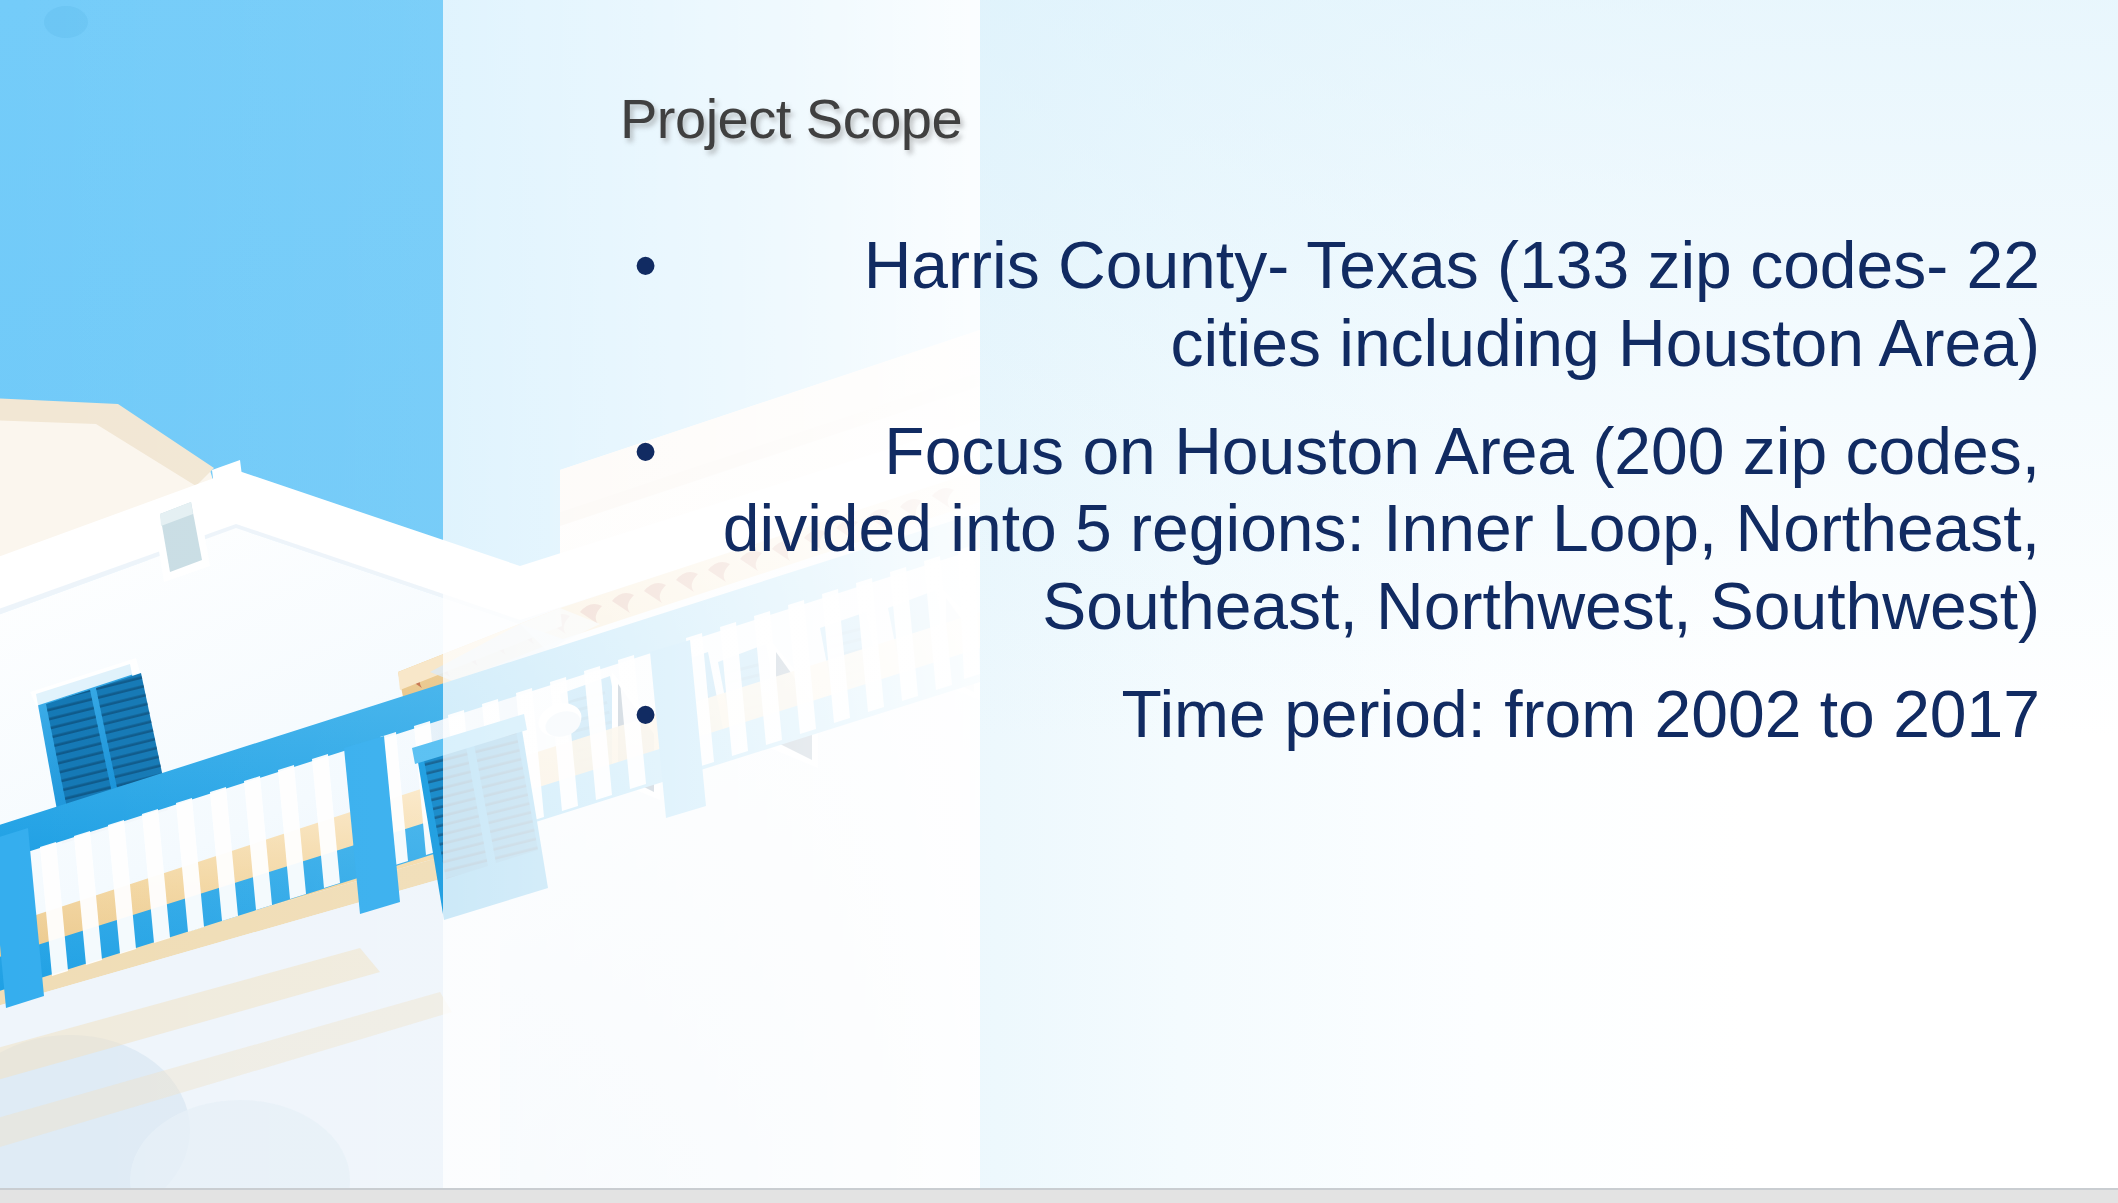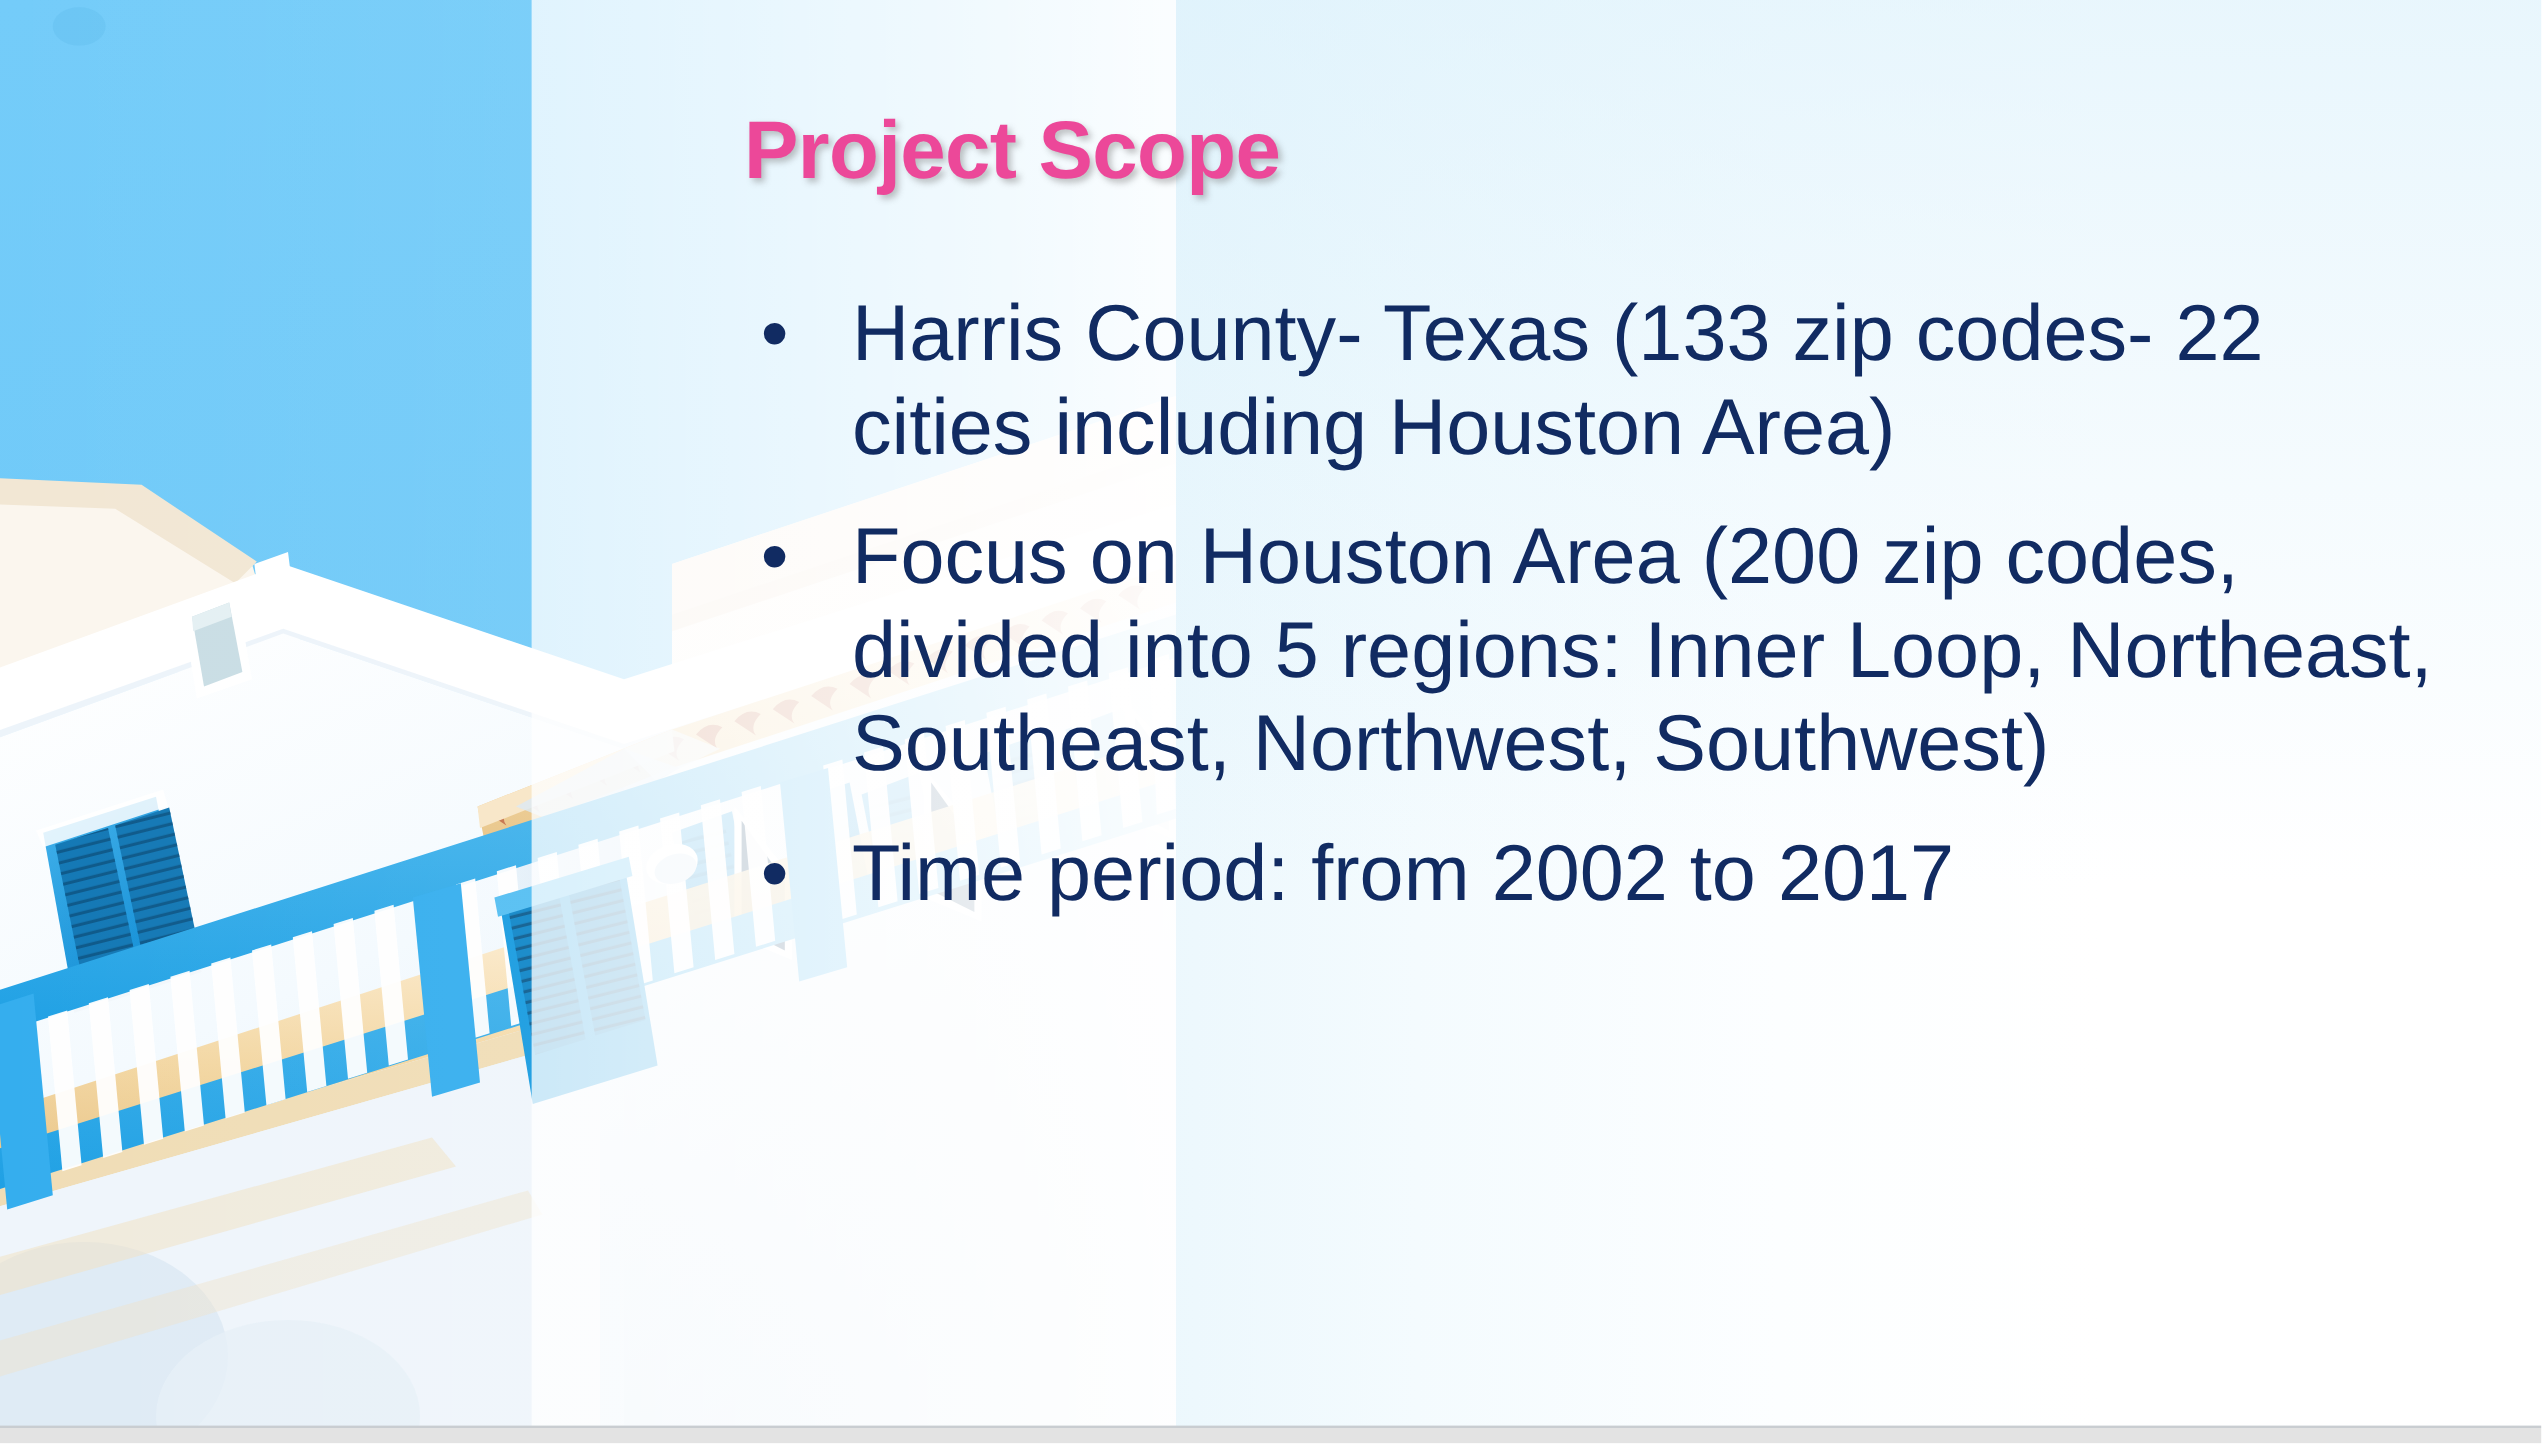--- a/index.html
+++ b/index.html
@@ -28,30 +28,30 @@
               background:linear-gradient(to right,rgba(255,255,255,0) 0%,rgba(255,255,255,.06) 100%);
               pointer-events:none;}
 
   
   .footer-strip{position:absolute;left:0;bottom:0;width:2118px;height:13px;background:#E3E3E3;}
   .footer-line{position:absolute;left:0;bottom:13px;width:2118px;height:2px;background:#C9CDD1;}
 
   
   .content{position:absolute;left:620px;top:90px;width:1420px;}
 
-  .title{font-size:68px;font-weight:bold;color:#ec4899;line-height:1.05;
+  .title{font-size:56px;font-weight:normal;color:#404040;line-height:1.05;
          letter-spacing:-.5px;margin:0 0 78px 0;
          text-shadow:3px 4px 5px rgba(120,120,120,.45);
          font-family:"Liberation Sans",sans-serif;}
 
   ul.bullets{list-style:none;margin:0;padding:0;}
   ul.bullets > li{position:relative;padding-left:90px;margin-bottom:30px;
       font-size:66px;line-height:1.18;color:#112B62;font-family:"Liberation Sans",sans-serif;}
   ul.bullets > li .dot{position:absolute;left:14px;top:0;font-size:66px;line-height:1.18;color:#112B62;}
-  ul.bullets > li .txt{display:block;}
+  ul.bullets > li .txt{display:block;text-align:right;}
 </style>
 </head>
 <body>
 
 <div id="slide">
 
   <div class="bg-left"></div>
   <div class="bg-right"></div>
   <div class="bg-right-v"></div>
 

